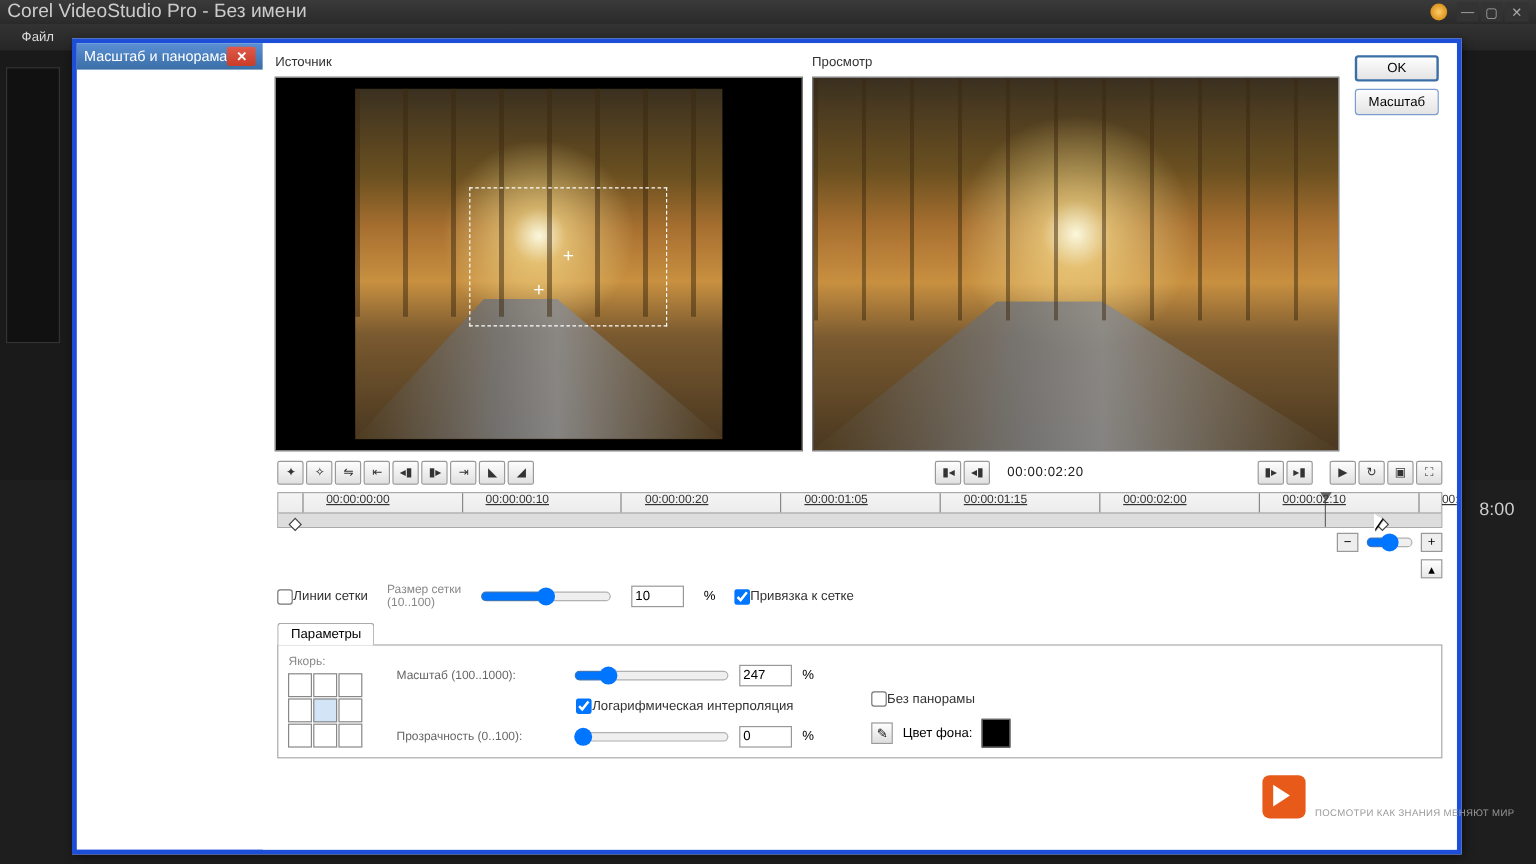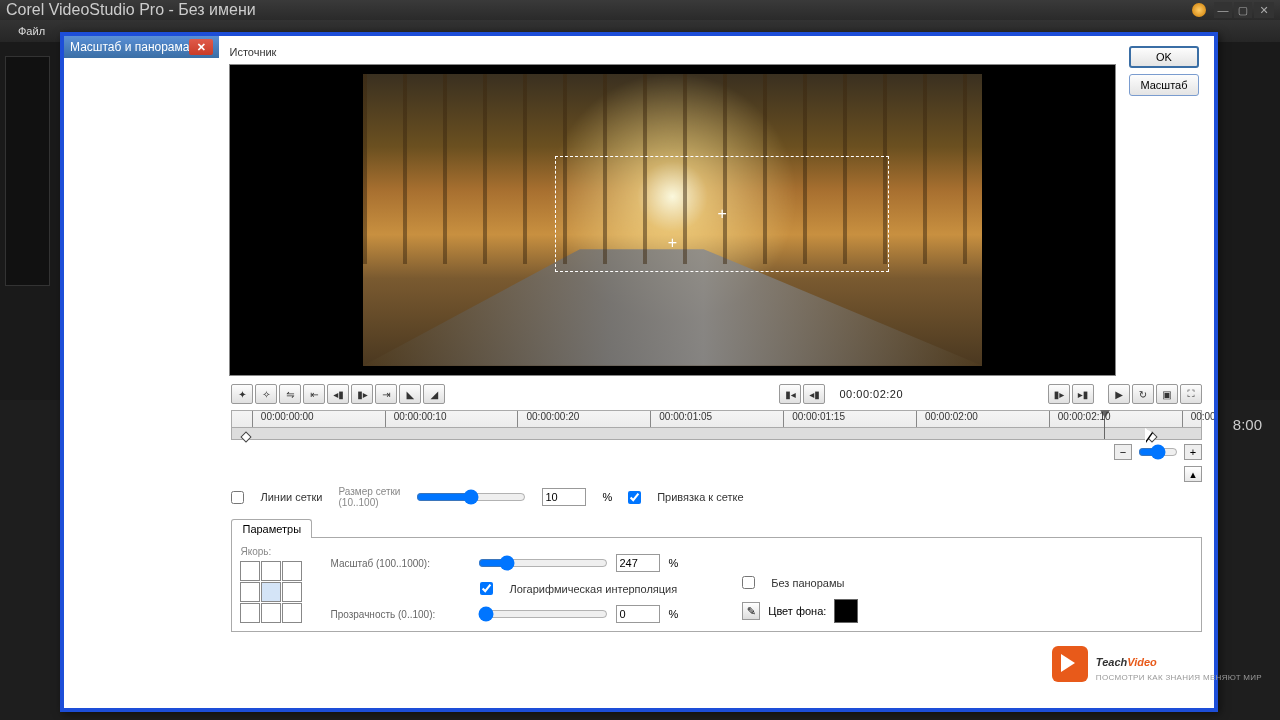--- a/index.html
+++ b/index.html
@@ -43,30 +43,30 @@
   .std-btn { width: 70px; height: 22px; background: linear-gradient(#fdfdfd,#e4e4e4); border:1px solid #7a9ccf; border-radius:3px; cursor:pointer; font-size:11px; }
   .std-btn.primary { border:2px solid #3a6ea5; }
   
   .transport-row { display:flex; align-items:center; padding: 4px 12px; gap:2px; }
   .tool-btn { width: 22px; height: 20px; background: linear-gradient(#fdfdfd,#e0e0e0); border:1px solid #999; border-radius:2px; cursor:pointer; display:flex; align-items:center; justify-content:center; font-size:10px; color:#333; }
   .tc-display { margin: 0 12px; color:#222; font-size:11px; letter-spacing:0.5px; }
   .spacer { flex:1; }
   
   .timeline-wrap { padding: 2px 12px 6px 12px; }
   .ruler { height: 30px; background: linear-gradient(#f4f4f4,#e6e6e6); border:1px solid #aaa; position:relative; }
-  .ruler .tick { position:absolute; top:0; font-size:10px; color:#333; border-left:1px solid #888; padding-left:8px; height:16px; }
+  .ruler .tick { position:absolute; top:0; font-size:10px; color:#333; border-left:1px solid #888; padding-left:19px; height:16px;text-decoration:underline; }
   .ruler .track { position:absolute; left:0; right:0; bottom:0; height:12px; background:#ddd; border-top:1px solid #aaa; }
   .ruler .kf { position:absolute; bottom:-2px; width:8px; height:8px; background:#fff; border:1px solid #444; transform:rotate(45deg); }
   .ruler .playhead { position:absolute; top:0; bottom:0; width:0; border-left:1px solid #666; }
   .ruler .playhead::before { content:""; position:absolute; top:-1px; left:-5px; width:0; height:0; border-left:5px solid transparent; border-right:5px solid transparent; border-top:8px solid #666; }
   .zoom-bar { display:flex; align-items:center; gap:6px; margin-top:4px; justify-content:flex-end; }
   .mini-btn { width:18px; height:16px; border:1px solid #999; background:#eee; cursor:pointer; display:flex; align-items:center; justify-content:center; font-size:11px; }
   
   .options-row { padding: 4px 12px; display:flex; align-items:center; gap:16px; }
-  .chk { display:flex; align-items:center; gap:16px; color:#333; }
+  .chk { display:flex; align-items:center; gap:0; color:#333; }
   .chk input { width:13px; height:13px; }
   .lbl-dim { color:#888; font-size:10px; }
   .num-input { width:44px; height:18px; border:1px solid #999; padding:0 2px; font-size:11px; }
   .slider { width: 110px; }
   
   .tabs { padding: 0 12px; margin-top:6px; }
   .tab { display:inline-block; padding:3px 10px; border:1px solid #aaa; border-bottom:none; background:#fff; font-size:11px; border-radius:3px 3px 0 0; position:relative; top:1px; }
   .tab-content { border:1px solid #aaa; padding:8px; display:flex; gap:28px; align-items:flex-end; }
   .anchor-grid { display:grid; grid-template-columns: repeat(3, 20px); grid-template-rows: repeat(3, 20px); gap:1px; }
   .anchor-cell { background:#fff; border:1px solid #888; cursor:pointer; }
@@ -115,20 +115,26 @@
   </div>
   <div class="dlg-body">
     <div class="preview-row">
       <div class="preview-pane">
         <div class="preview-label">Источник</div>
         <div class="preview-box">
           <div class="src-img-wrap">
             <div class="autumn"></div>
             <div class="crop-rect" style="left:31%; top:28%; width:54%; height:40%"></div>
           </div>
+        </div>
+      </div>
+      <div class="preview-pane">
+        <div class="preview-label">Просмотр</div>
+        <div class="preview-box">
+          <div class="autumn" style="width:100%;height:100%"></div>
         </div>
       </div>
       <div class="btn-col">
         <button class="std-btn primary">OK</button>
         <button class="std-btn">Масштаб</button>
       </div>
     </div>
 
     <div class="transport-row">
       <div class="tool-btn">✦</div>
@@ -226,21 +232,21 @@
             <input type="checkbox" checked="" style="">
             <span>Логарифмическая интерполяция</span>
           </label>
           <div class="param-row">
             <span class="plabel">Прозрачность (0..100):</span>
             <input type="range" class="slider" style="width: 130px;" value="0">
             <input class="num-input" value="0" style="">
             <span>%</span>
           </div>
         </div>
-        <div class="param-col" style="margin-left:36px">
+        <div class="param-col" style="margin-left:20px">
           <label class="chk">
             <input type="checkbox" style="">
             <span>Без панорамы</span>
           </label>
           <div class="param-row">
             <div class="eyedrop">✎</div>
             <span>Цвет фона:</span>
             <div class="color-swatch"></div>
           </div>
         </div>
@@ -248,18 +254,17 @@
     </div>
 
   </div>
 </div>
 
 <div style="position:absolute; right:18px; top:416px; color:#ccc; font-size:15px;">8:00</div>
 
 <div class="watermark">
   <div class="wm-logo"></div>
   <div class="wm-text">
-    <div class="big"><span class="t1">Teach</span><span class="t2">Video</span></div>
     <div class="tag">ПОСМОТРИ КАК ЗНАНИЯ МЕНЯЮТ МИР</div>
   </div>
 </div>
 
 <div class="cursor-arrow" style="left:1145px; top:428px;"></div>
 
 </body></html>

